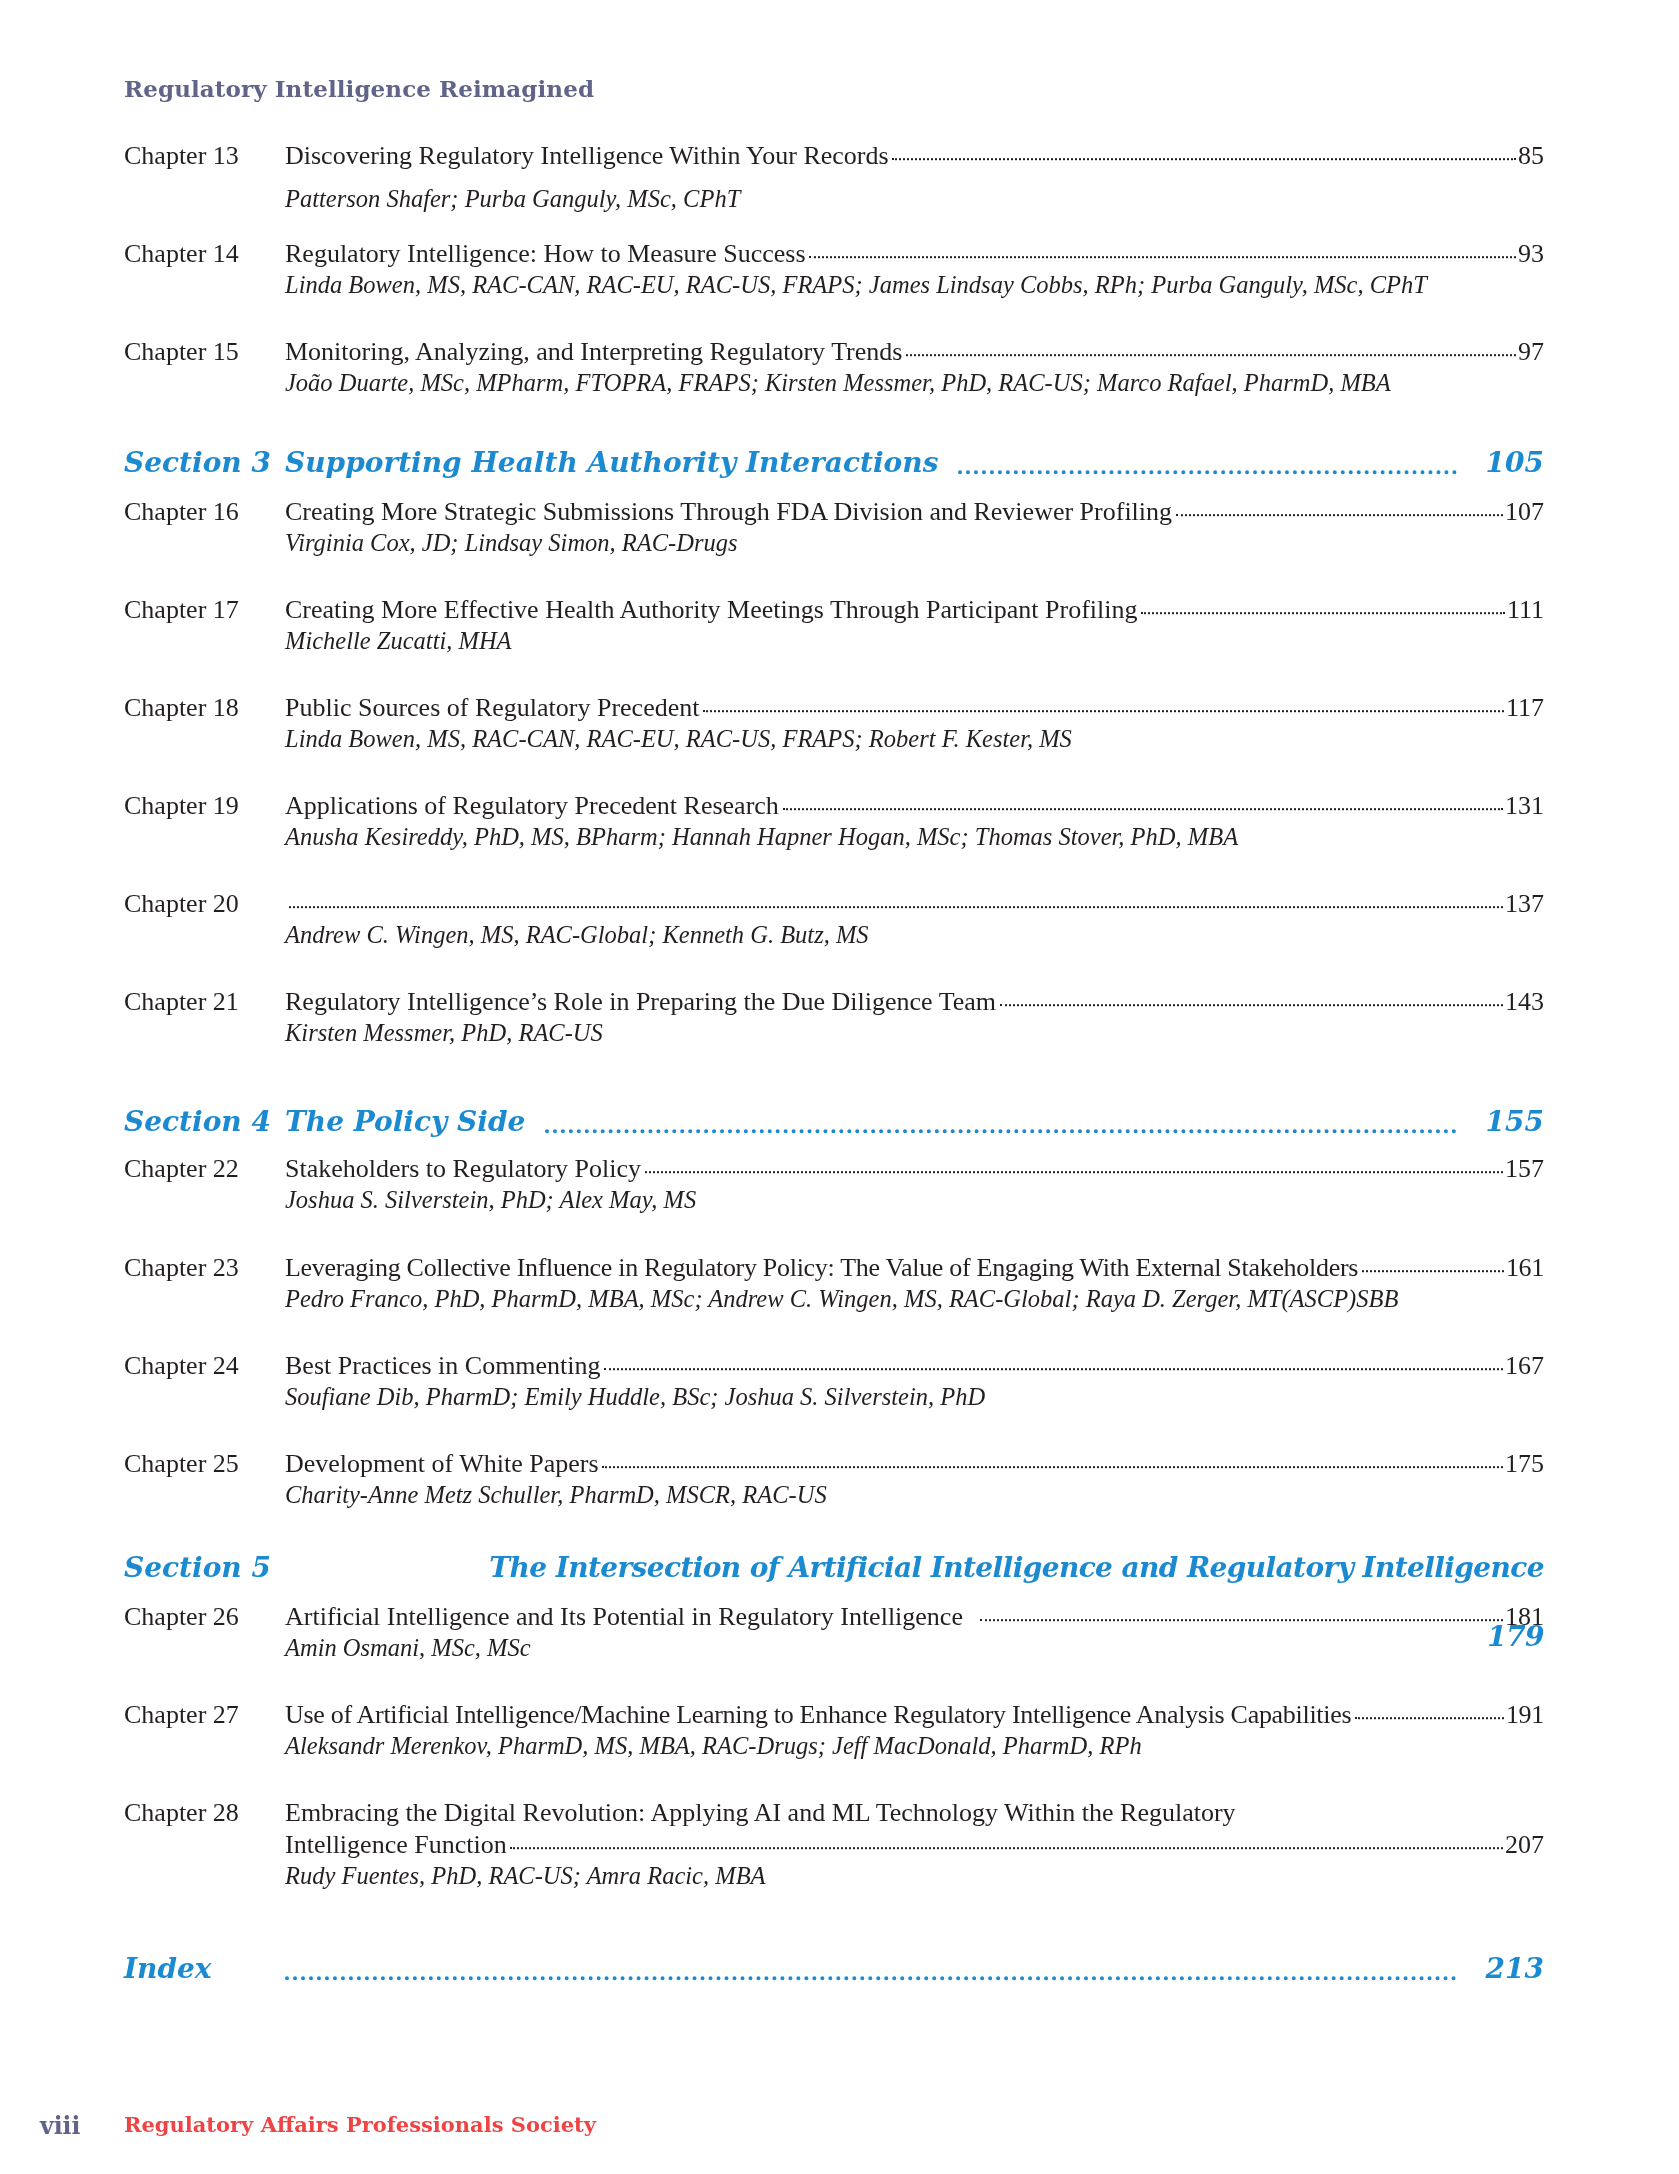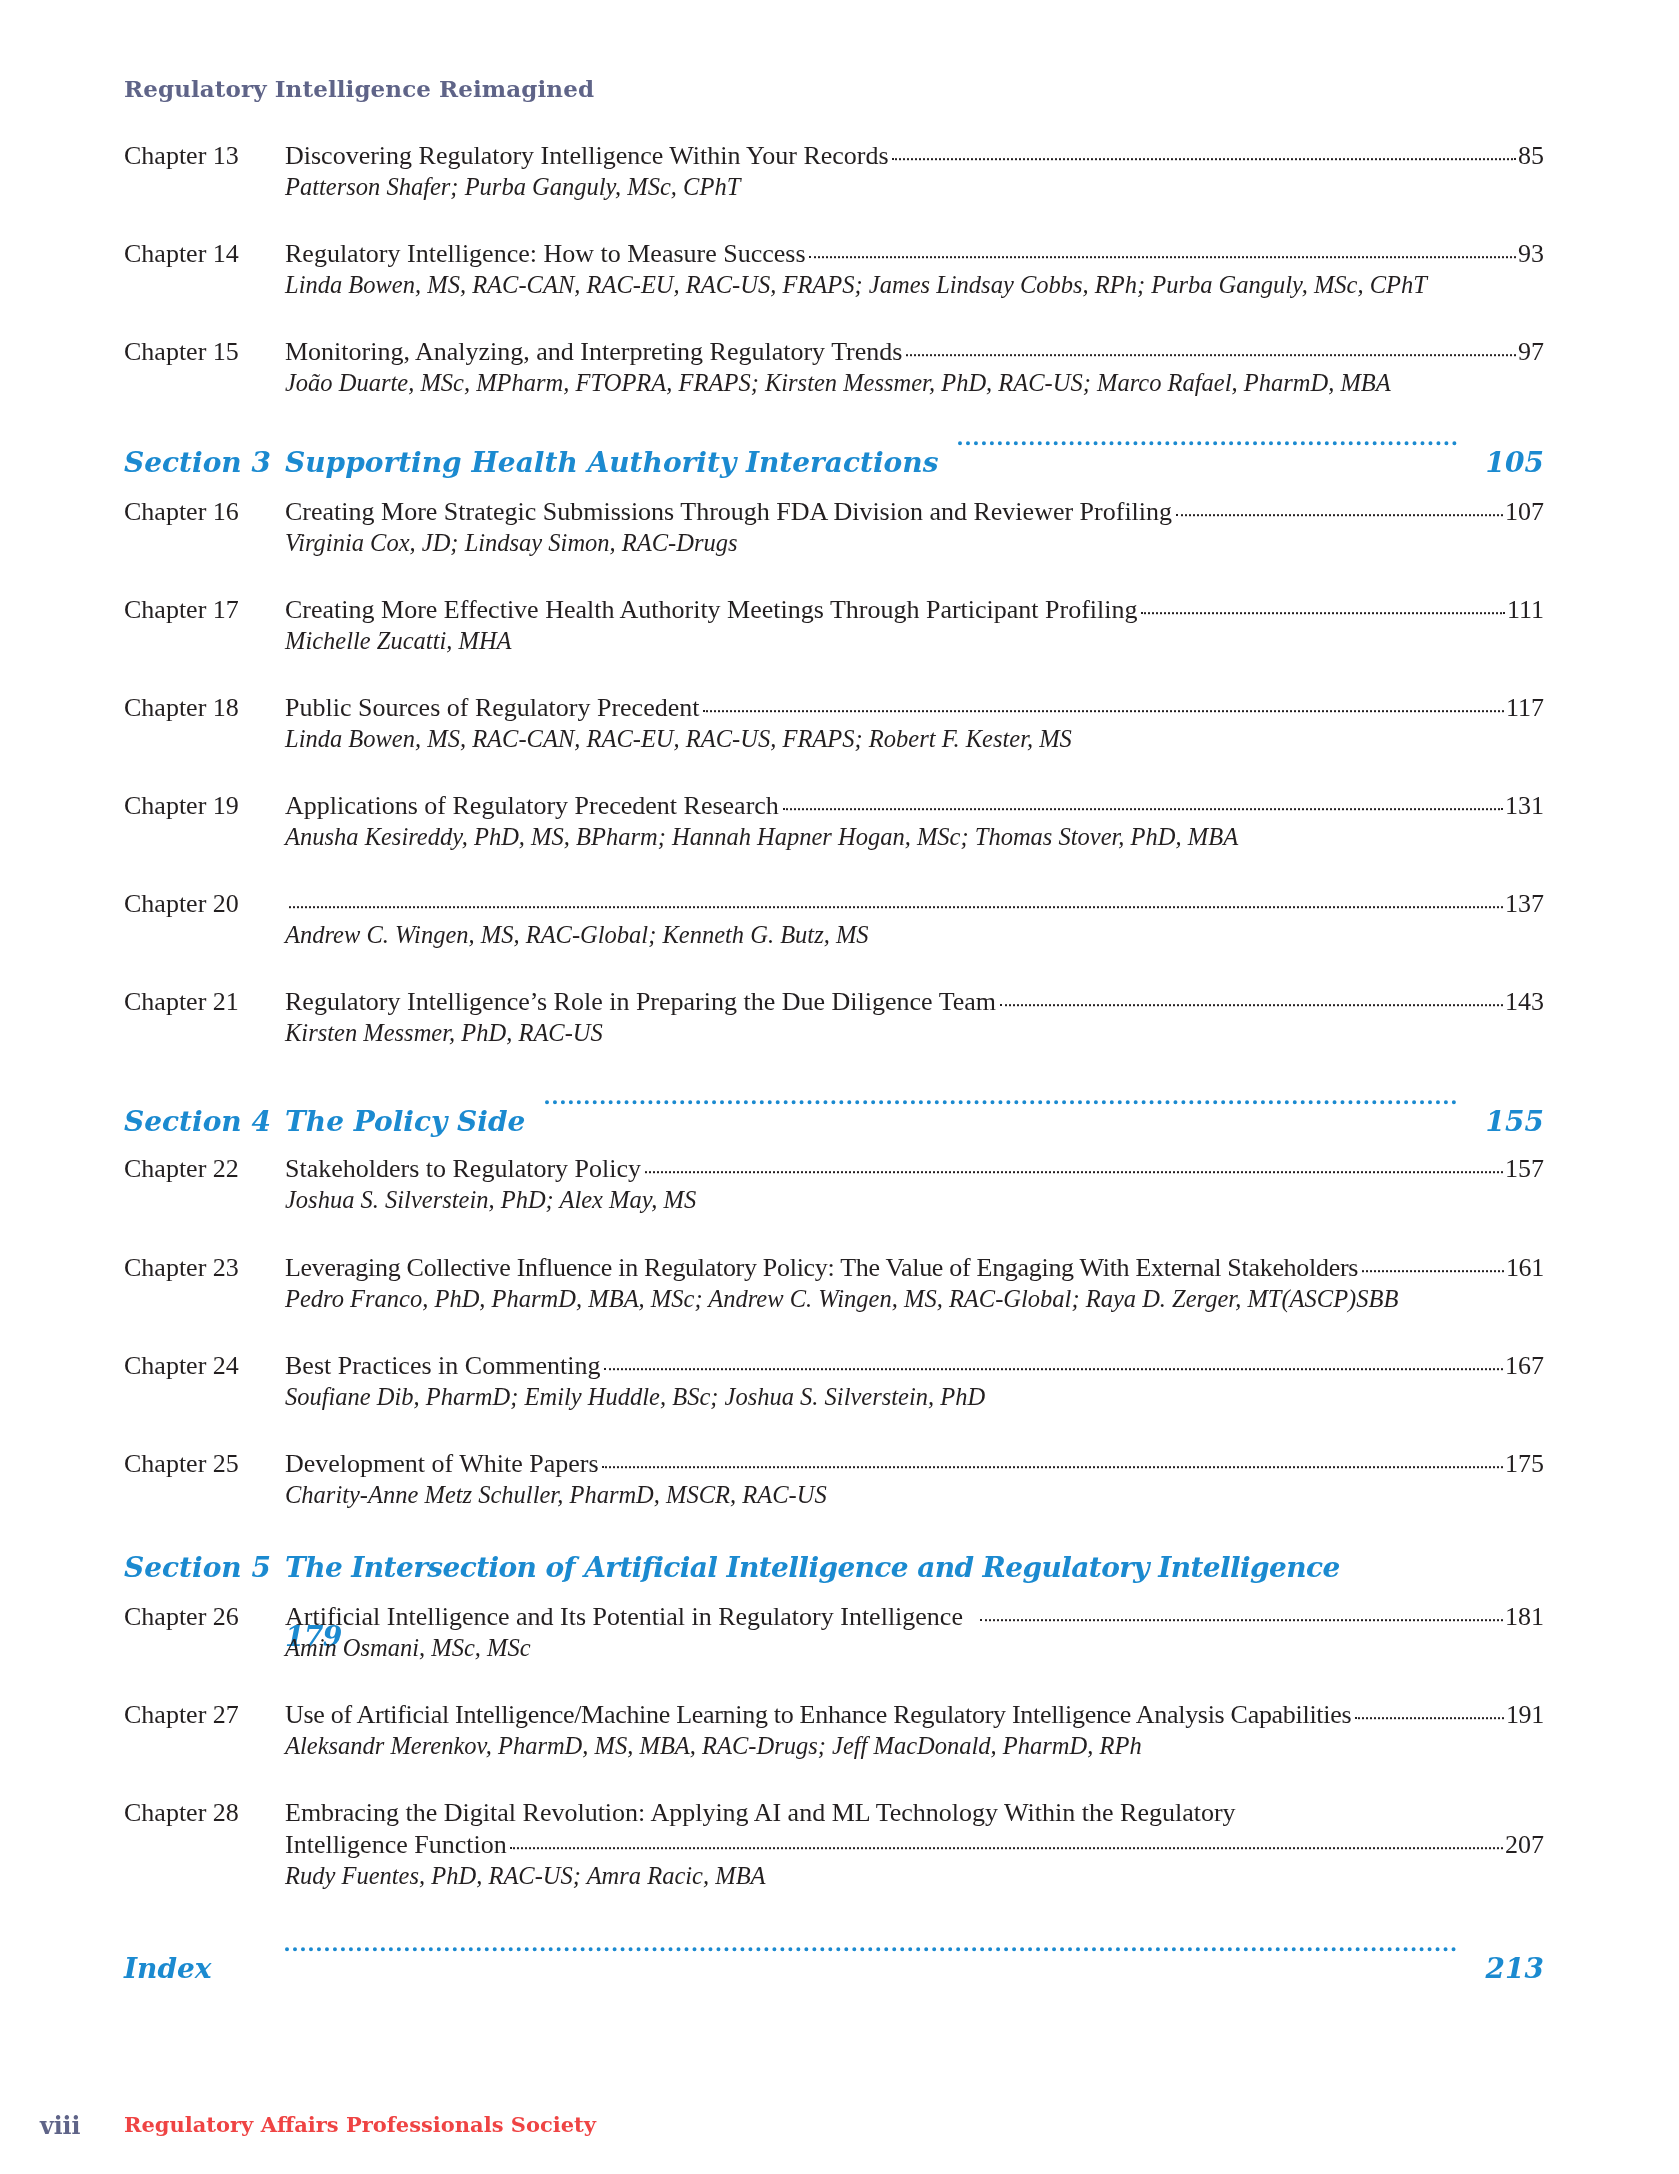--- a/index.html
+++ b/index.html
@@ -32,21 +32,21 @@
     font-family: "Liberation Serif", serif; font-style: italic; font-size: 24.5px;
     color: #231f20; white-space: nowrap;
   }
 
   .section {
     position: absolute; left: 124px; width: 1420px;
     font-family: "DejaVu Serif", serif; font-weight: bold; font-style: italic;
     font-size: 28px; color: #1b8ad0; white-space: nowrap;
   }
   .section .sec-label { position: absolute; left: 0; }
-  .section .sec-line { position: absolute; left: 161px; right: 0; display: flex; align-items: flex-start; gap: 16px; }
+  .section .sec-line { position: absolute; left: 161px; right: 0; display: flex; align-items: flex-end; gap: 16px; }
   .section .sec-line .ttl { flex: 0 0 auto; }
   .section .sec-line .dots {
     flex: 1 1 auto; height: 0; margin: 0 13px 0 3.8px;
     border-bottom: 4.7px dotted #1b8ad0; transform: translateY(-4.7px);
   }
   .section .sec-line .pg { flex: 0 0 auto; }
 
   .footer-folio {
     position: absolute; left: 40px; top: 2112px;
     font-family: "DejaVu Serif", serif; font-weight: bold; font-size: 23.5px; color: #5f6488;
@@ -61,21 +61,21 @@
 
 <div class="running-head">Regulatory Intelligence Reimagined</div>
 
 <div class="row" style="top:141px;">
   <span class="chap-label">Chapter 13</span>
   <div class="line">
       <span class="ttl">Discovering Regulatory Intelligence Within Your Records</span>
       <span class="dots"></span>
       <span class="pg">85</span>
     </div>
-  <span class="authors" style="top:32px;font-style:italic;">Patterson Shafer; Purba Ganguly, MSc, CPhT</span>
+  <span class="authors" style="top:44px;font-style:italic;">Patterson Shafer; Purba Ganguly, MSc, CPhT</span>
 </div>
 
 <div class="row" style="top:239px;">
   <span class="chap-label">Chapter 14</span>
   <div class="line">
       <span class="ttl">Regulatory Intelligence: How to Measure Success</span>
       <span class="dots"></span>
       <span class="pg">93</span>
     </div>
   <span class="authors" style="top:32px;">Linda Bowen, MS, RAC-CAN, RAC-EU, RAC-US, FRAPS; James Lindsay Cobbs, RPh; Purba Ganguly, MSc, CPhT</span>

